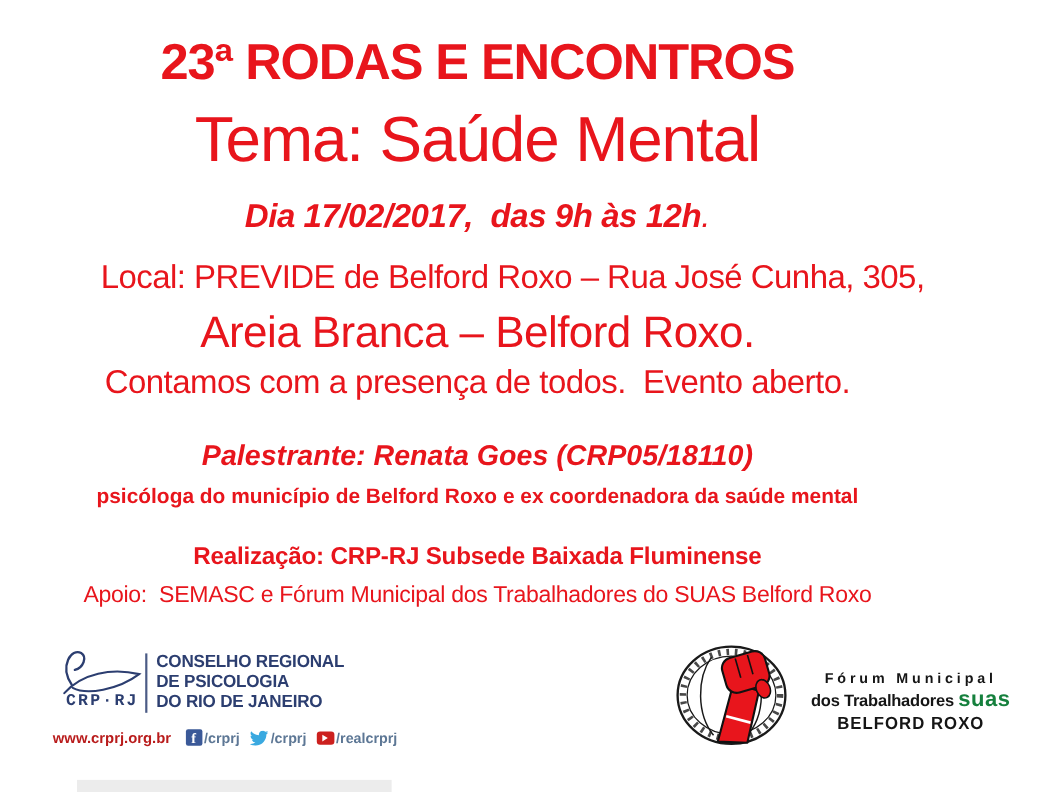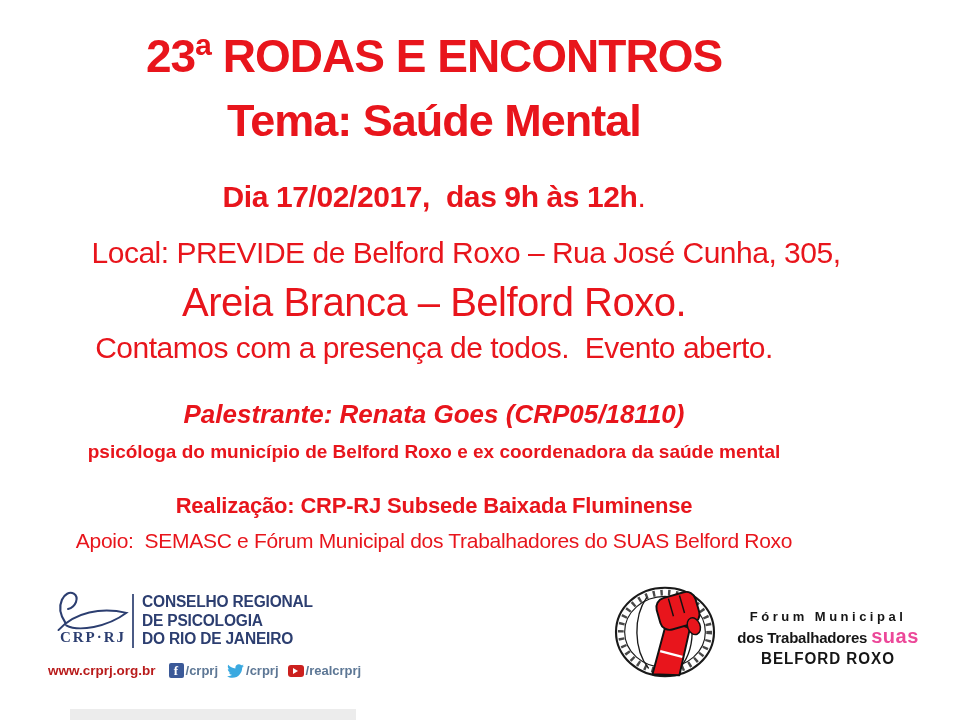--- a/index.html
+++ b/index.html
@@ -9,40 +9,40 @@
     font-family:"Liberation Sans", sans-serif;
     position:relative;
     overflow:hidden;
     color:#e8151c;
   }
   .abs { position:absolute; }
   .center { left:0; width:868px; text-align:center; }
   .pre { white-space:pre-wrap; }
 
   .title1 { top:33px; font-size:46px; font-weight:bold; letter-spacing:-1px; line-height:1; }
-  .title2 { top:98px; font-size:45px; font-weight:bold; letter-spacing:-1px; line-height:1; }
+  .title2 { top:98px; font-size:58px; font-weight:normal; letter-spacing:-1px; line-height:1; }
 
-  .date-line   { top:181px; font-size:30px; font-weight:bold; line-height:1.05; letter-spacing:-0.4px; }
+  .date-line   { top:181px; font-size:30px; font-weight:bold; line-height:1.05; letter-spacing:-0.4px;font-style:italic; }
   .date-line .normal { font-weight:normal; }
   .loc1        { top:237px; font-size:30px; font-weight:normal; letter-spacing:-0.5px; line-height:1.05;margin-left:32px; }
   .loc2        { top:281px; font-size:40px; font-weight:normal; letter-spacing:-0.5px; line-height:1.05; }
   .invitation  { top:332px; font-size:30px; font-weight:normal; letter-spacing:-0.5px; line-height:1.05; }
 
   .speaker-name { top:401px; font-size:26px; font-weight:bold; line-height:1.05;font-style:italic; }
   .speaker-bio  { top:442px; font-size:19px; font-weight:bold; line-height:1.05; }
 
   .realization { top:494px; font-size:22px; font-weight:bold; letter-spacing:-0.2px; line-height:1.05; }
   .support     { top:530px; font-size:21px; font-weight:normal; letter-spacing:-0.3px; line-height:1.05; }
 
   
   .crp-logo { left:36px; top:586px; width:310px; height:100px; }
   .crp-mark { position:absolute; left:12px; top:0; width:88px; height:46px; }
   .crp-acronym {
     position:absolute; left:18px; top:43px; width:78px; text-align:center;
-    font-family:Liberation Serif, serif; font-weight:bold; font-size:15px;
+    font-family:Liberation Mono, monospace; font-weight:bold; font-size:15px;
     letter-spacing:2px; color:#2c3e70;
   }
   .crp-divider { position:absolute; left:96px; top:8px; width:2px; height:54px; background:#2c3e70; opacity:.85; }
   .crp-name {
     position:absolute; left:106px; top:7px;
     font-size:16px; font-weight:bold; color:#2c3e70; line-height:18.5px;
     letter-spacing:-0.2px; transform:scaleX(0.97); transform-origin:left top;
     white-space:nowrap;
   }
   .crp-social { position:absolute; left:12px; top:77px; display:flex; align-items:center; gap:9px; white-space:nowrap; }
@@ -64,21 +64,21 @@
     border-top:3.5px solid transparent; border-bottom:3.5px solid transparent;
   }
 
   
   .forum-logo { left:610px; top:580px; width:340px; height:102px; }
   .fist-emblem { position:absolute; left:2px; top:2px; width:106px; height:98px; }
   .forum-text { position:absolute; left:112px; top:29px; width:212px; text-align:center; color:#151515; }
   .forum-l1 { font-size:13px; font-weight:bold; letter-spacing:3.5px; white-space:nowrap; }
   .forum-l2 { margin-top:1px; display:flex; align-items:baseline; justify-content:center; gap:4px; white-space:nowrap; }
   .forum-l2-black { font-size:15px; font-weight:bold; letter-spacing:-0.2px; }
-  .forum-l2-red   { font-size:20px; font-weight:bold; color:#ec4899; letter-spacing:0.5px; }
+  .forum-l2-red   { font-size:20px; font-weight:bold; color:#15803d; letter-spacing:0.5px; }
   .forum-l3 { margin-top:2px; font-size:16px; font-weight:bold; letter-spacing:1px; transform:scaleX(0.95); transform-origin:center top; }
 
   .bottom-bar { left:70px; top:709px; width:286px; height:11px; background:#ececec; }
 </style>
 </head>
 <body>
 
 <div>
 
   <div class="abs center title1">23ª RODAS E ENCONTROS</div>

